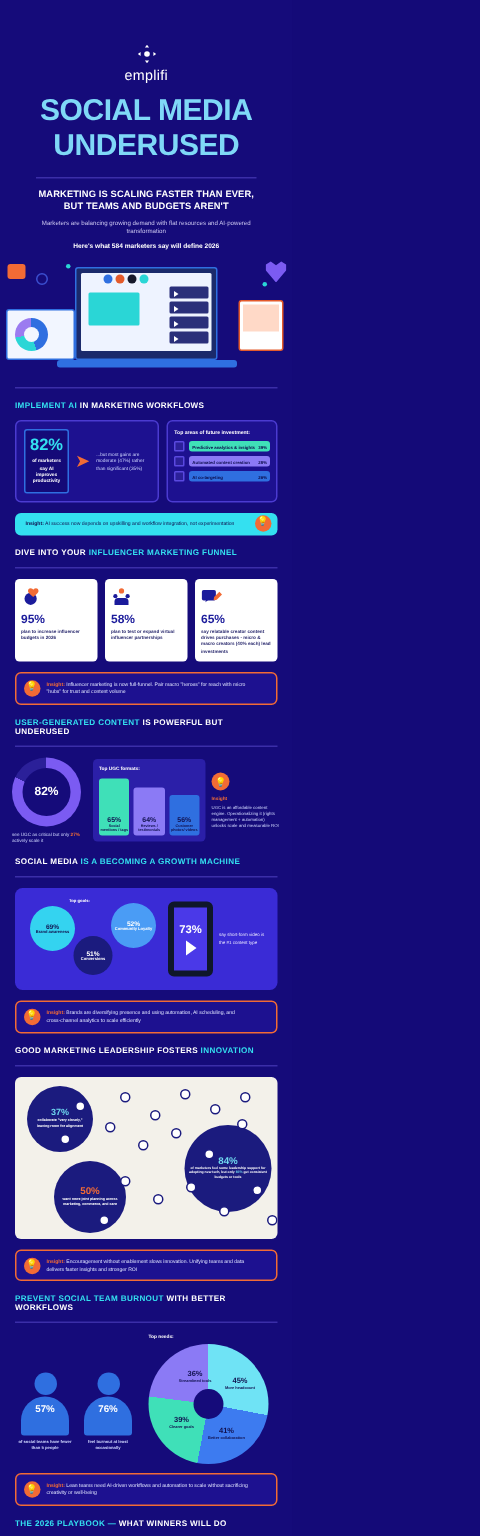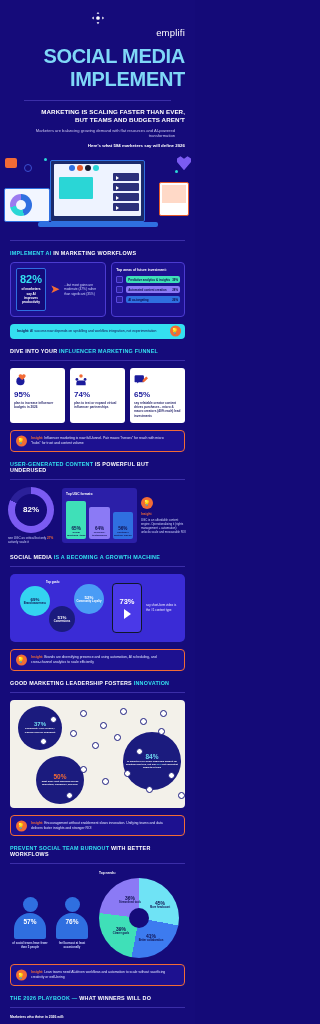--- a/index.html
+++ b/index.html
@@ -6,21 +6,21 @@
   body {
     width:195px; height:1024px;
     background:#140a78;
     font-family:"Liberation Sans", sans-serif;
     overflow:hidden;
     color:#ffffff;
   }
   .page { width:195px; height:1024px; position:relative; background:#150b7a; }
 
   
-  .header { padding:6px 10px 0; text-align:right; }
+  .header { padding:24px 10px 0; text-align:center; }
   .logo-mark { width:14px; height:14px; margin:5px auto 2px; position:relative; }
   .logo-mark svg { display:block; }
   .logo-word { font-size:9.5px; letter-spacing:.2px; color:#ffffff; font-weight:400; margin-bottom:8px;}
   .h1 { font-size:20px; line-height:1.07; font-weight:700; color:#7fd8f7; letter-spacing:-.3px; margin:2px 0 0;}
   .rule { height:1px; background:#3b2ea8; margin:9px 14px 7px; }
   .sub1 { font-size:6.2px; font-weight:700; color:#ffffff; line-height:1.35; letter-spacing:.1px;}
   .sub2 { font-size:4.1px; color:#c9c4ef; line-height:1.45; margin-top:3px; padding:0 10px;}
   .sub3 { font-size:4.4px; color:#ffffff; font-weight:700; margin-top:4px; }
 
   
@@ -108,21 +108,21 @@
   .ugc-right{flex:0 0 46px;}
   .ugc-right .it{font-size:3.2px;font-weight:700;color:#f26b35;}
   .ugc-right .ib{font-size:2.9px;line-height:1.45;color:#cfd6ff;margin-top:2px;}
 
   
   .growth{margin:0 10px;background:#3a2bd6;border-radius:5px;padding:6px;display:flex;gap:4px;align-items:center;}
   .bubbles{position:relative;width:92px;height:56px;flex:0 0 auto;}
   .bub{position:absolute;border-radius:50%;display:flex;flex-direction:column;align-items:center;justify-content:center;text-align:center;}
   .bub .bv{font-size:4.4px;font-weight:700;}
   .bub .bl{font-size:2.7px;font-weight:700;line-height:1.25;}
-  .phone2{width:30px;height:50px;background:#4a39e8;border:1px solid #0f172a;border-radius:4px;flex:0 0 auto;display:flex;flex-direction:column;align-items:center;justify-content:center;}
+  .phone2{width:30px;height:50px;background:#4a39e8;border:4px solid #0f172a;border-radius:4px;flex:0 0 auto;display:flex;flex-direction:column;align-items:center;justify-content:center;}
   .phone2 .pv{font-size:7.5px;font-weight:700;color:#fff;}
   .phone2 .play{width:0;height:0;border-left:7px solid #fff;border-top:5px solid transparent;border-bottom:5px solid transparent;margin-top:3px;}
   .gnote{font-size:3px;line-height:1.45;color:#eae7ff;flex:1;}
 
   
   .net{margin:0 10px;background:#f3f1ea;border-radius:4px;height:108px;position:relative;overflow:hidden;}
   .ncirc{position:absolute;border-radius:50%;background:#1b1b7e;color:#fff;display:flex;flex-direction:column;align-items:center;justify-content:center;text-align:center;padding:3px;}
   .ncirc .nv{font-weight:700;}
   .ncirc .nl{line-height:1.3;font-weight:700;}
   .node{position:absolute;border-radius:50%;background:#fff;border:1px solid #1b1b7e;}
@@ -156,21 +156,21 @@
     <div class="logo-mark">
       <svg width="14" height="14" viewBox="0 0 24 24">
           <g fill="#ffffff">
             <circle cx="12" cy="12" r="3.2"></circle>
             <path d="M12 1.5l2.4 3.2h-4.8zM12 22.5l-2.4-3.2h4.8zM1.5 12l3.2-2.4v4.8zM22.5 12l-3.2 2.4v-4.8z"></path>
           </g>
         </svg>
     </div>
     <div class="logo-word">emplifi</div>
     <div class="h1">SOCIAL MEDIA</div>
-    <div class="h1">IMPLEMENT</div>
+    <div class="h1">UNDERUSED</div>
     <div class="rule"></div>
     <div class="sub1">MARKETING IS SCALING FASTER THAN EVER,</div>
     <div class="sub1">BUT TEAMS AND BUDGETS AREN'T</div>
     <div class="sub2">Marketers are balancing growing demand with flat resources and AI-powered transformation</div>
     <div class="sub3">Here's what 584 marketers say will define 2026</div>
   </div>
 
   <div class="hero">
     <div class="ringsm" style="left:24px;top:12px;width:8px;height:8px;"></div>
     <div class="ringsm" style="left:160px;top:56px;width:7px;height:7px;"></div>
@@ -264,21 +264,21 @@
         <div class="p">95%</div>
         <div class="d">plan to increase influencer budgets in 2026</div>
       </div>
       <div class="fcard">
         <div class="ic"><svg width="14" height="14" viewBox="0 0 24 24">
             <circle cx="12" cy="5" r="3" fill="#f26b35"></circle>
             <path d="M4 21v-4a4 4 0 014-4h8a4 4 0 014 4v4z" fill="#1b1b9b"></path>
             <circle cx="5" cy="11" r="2.4" fill="#1b1b9b"></circle>
             <circle cx="19" cy="11" r="2.4" fill="#1b1b9b"></circle>
           </svg></div>
-        <div class="p">74%</div>
+        <div class="p">58%</div>
         <div class="d">plan to test or expand virtual influencer partnerships</div>
       </div>
       <div class="fcard">
         <div class="ic"><svg width="14" height="14" viewBox="0 0 24 24">
             <rect x="1" y="4" width="16" height="12" rx="2" fill="#1b1b9b"></rect>
             <path d="M5 18l1-4h4z" fill="#1b1b9b"></path>
             <path d="M15 12l6-6 3 3-6 6-3.6.6z" fill="#f26b35"></path>
           </svg></div>
         <div class="p">65%</div>
         <div class="d">say relatable creator content drives purchases - micro &amp; macro creators (40% each) lead investments</div>

